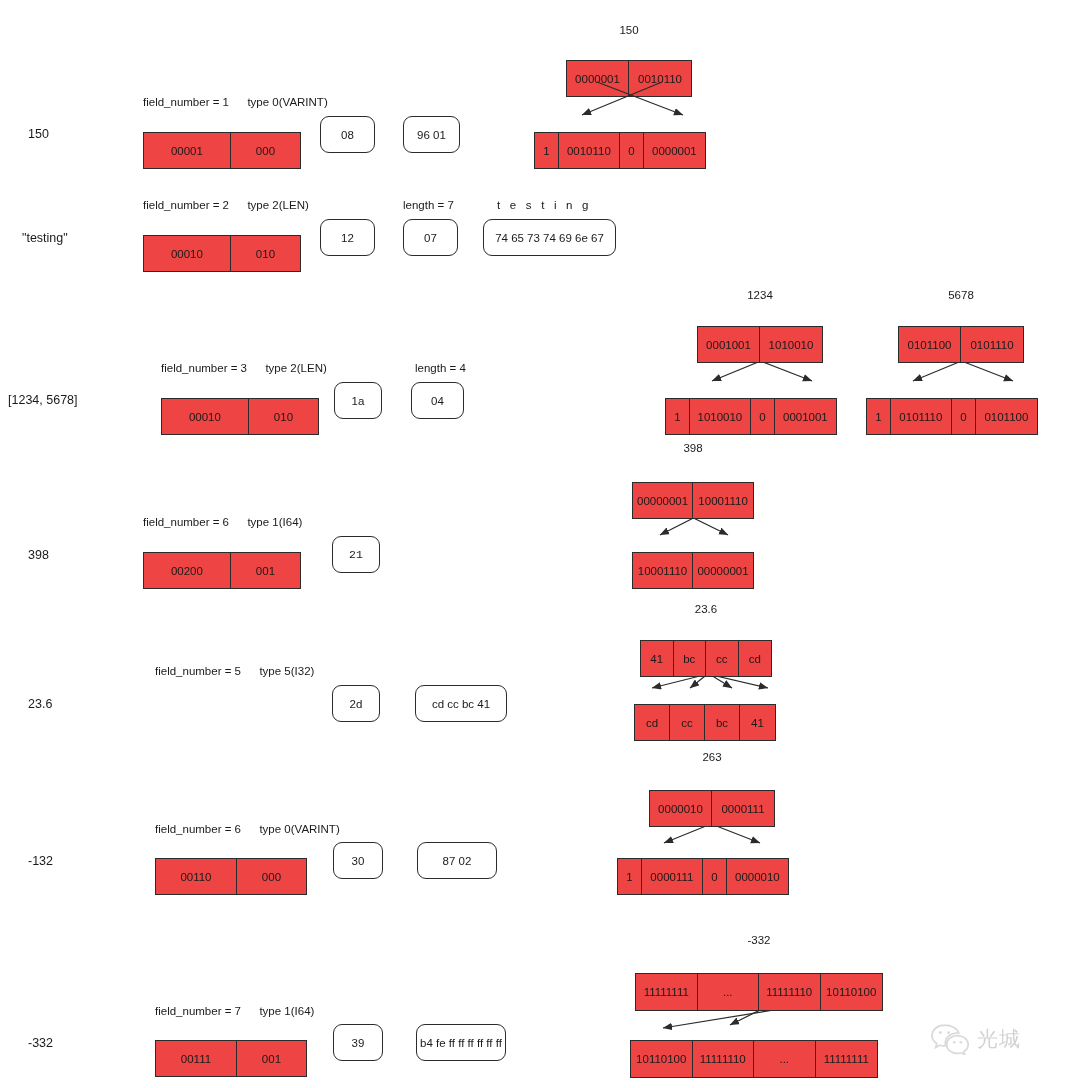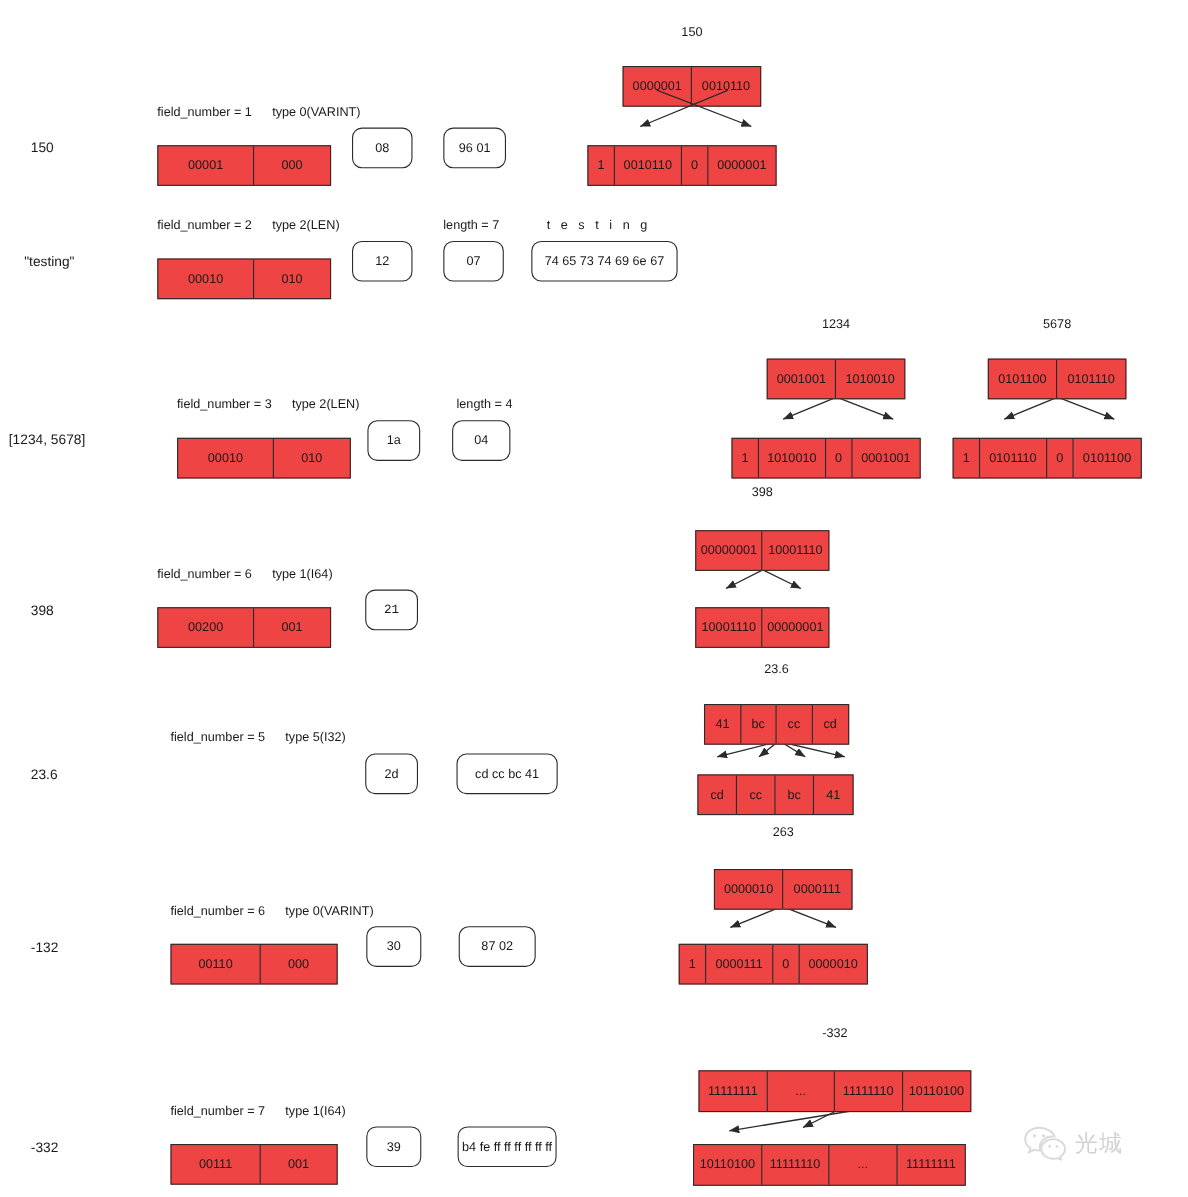--- a/index.html
+++ b/index.html
@@ -276,21 +276,21 @@
     <span>type 0(VARINT)</span>
   </div>
 
   <div class="abs strip" style="left:155px;top:842px;width:152px;height:37px;">
     <div class="cell" style="width:82px;">00110</div>
     <div class="cell" style="width:70px;">000</div>
   </div>
 
   <div class="abs rbox" style="left:333px;top:842px;width:50px;height:37px;">30</div>
 
-  <div class="abs rbox" style="left:417px;top:842px;width:70px;height:37px;">87 02</div>
+  <div class="abs rbox" style="left:417px;top:842px;width:80px;height:37px;">87 02</div>
 
   <div class="abs grp-title" style="left:649px;top:751px;width:126px;">263</div>
   <div class="abs strip" style="left:649px;top:774px;width:126px;height:37px;">
     <div class="cell" style="width:63px;">0000010</div>
     <div class="cell" style="width:63px;">0000111</div>
   </div>
   <div class="abs strip" style="left:617px;top:842px;width:172px;height:37px;">
     <div class="cell" style="width:24px;">1</div>
     <div class="cell" style="width:62px;">0000111</div>
     <div class="cell" style="width:24px;">0</div>

